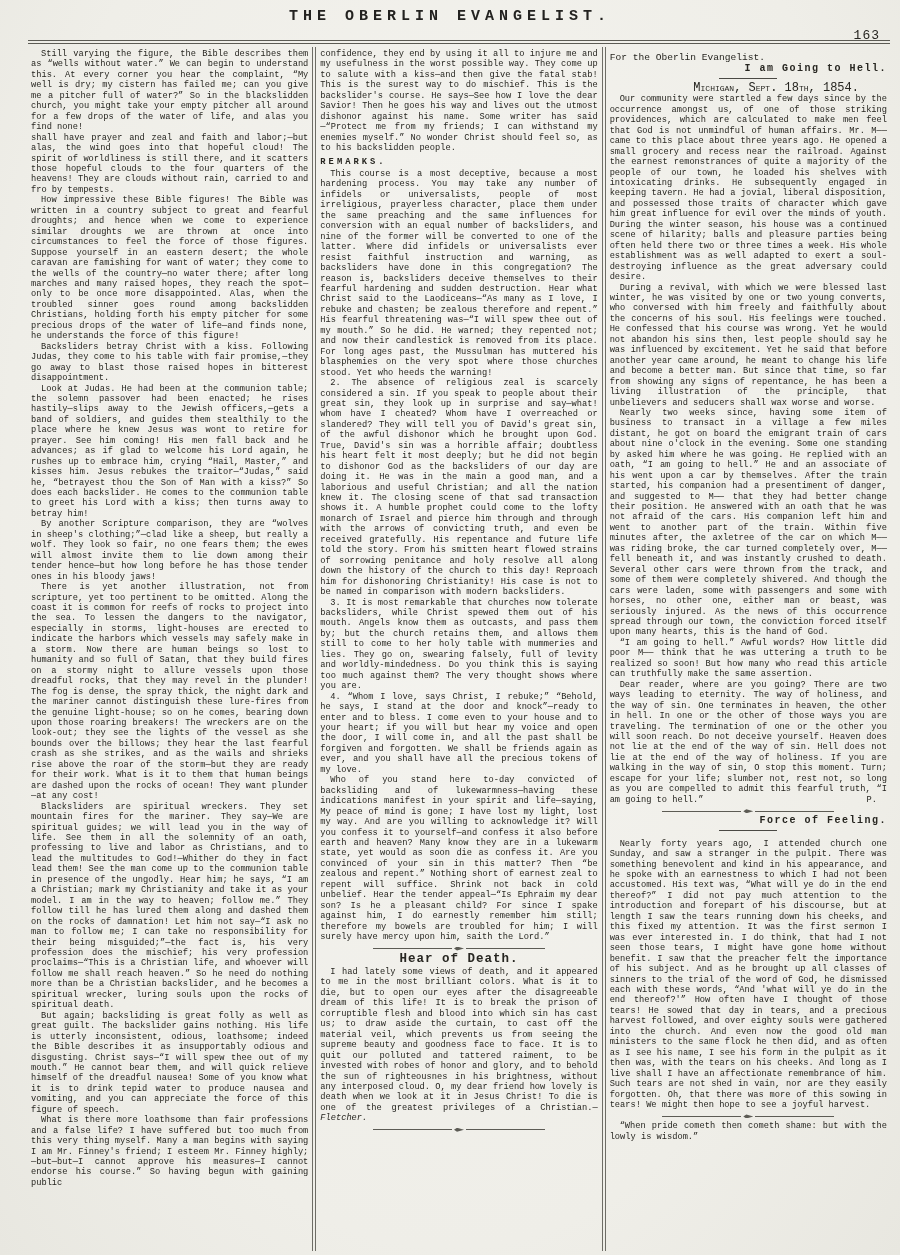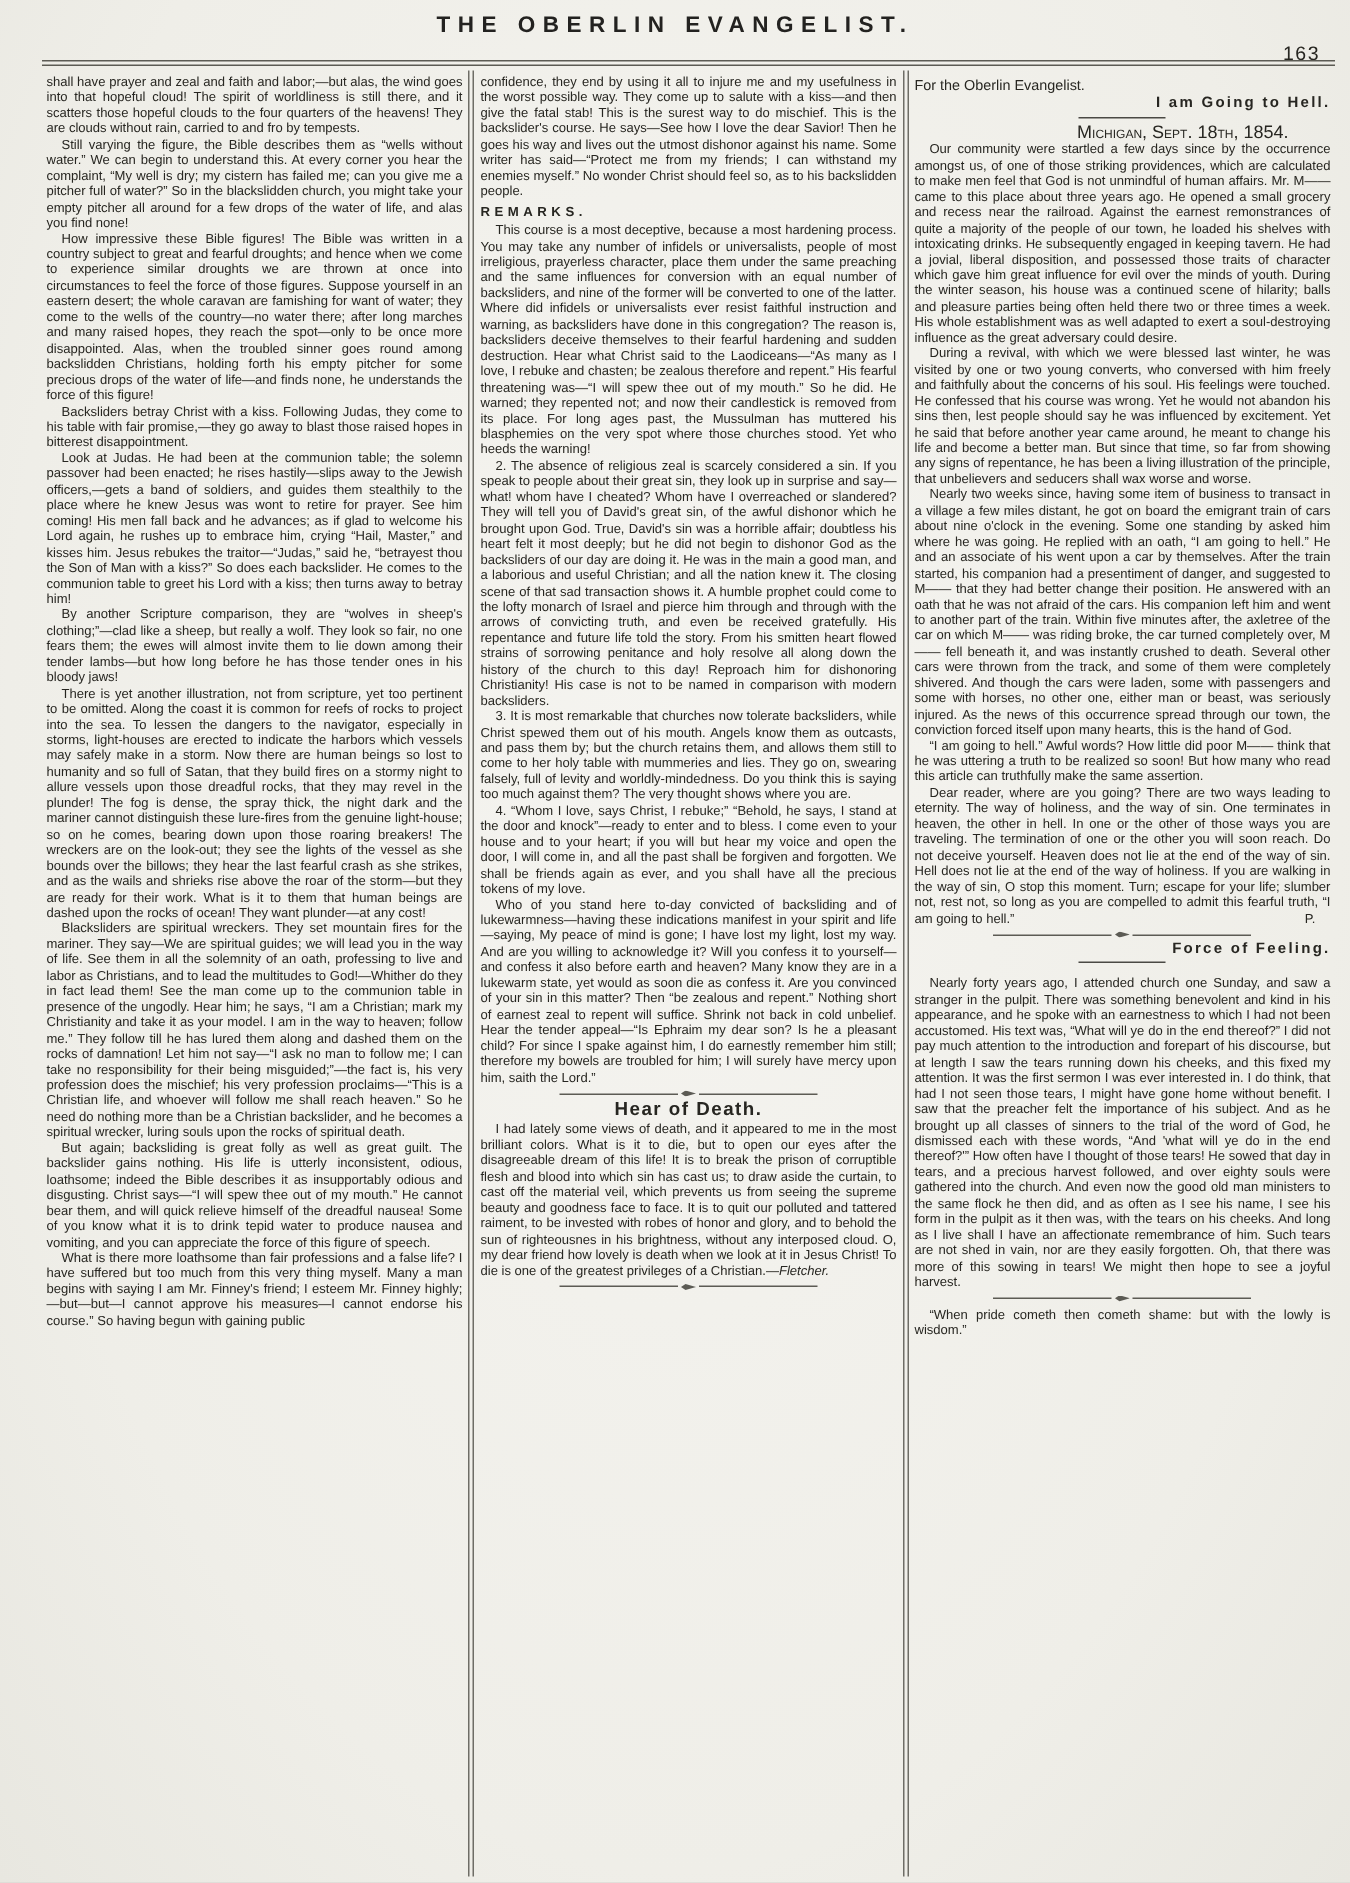--- a/index.html
+++ b/index.html
@@ -2,21 +2,21 @@
 <html><head>
 <meta charset="utf-8">
 <style>
   html,body { margin:0; padding:0; background:#c9c8c2; }
   .page {
     position:relative;
     width:900px; height:1255px;
     margin:0 auto;
     background:#f2f1ec;
     background-image: radial-gradient(ellipse at 50% 40%, #f5f4f0 0%, #efeee8 70%, #e8e7e0 100%);
-    font-family:Liberation Sans, sans-serif;
+    font-family:Liberation Mono, monospace;
     color:#272621;
     overflow:hidden;
   }
   .masthead-row { position:absolute; top:8px; left:0; right:0; height:32px; }
   .masthead {
     text-align:center; font-weight:bold;
     font-size:15px; letter-spacing:5px;
     color:#232220;
   }
   .pageno { position:absolute; right:20px; top:4px; font-size:13px; letter-spacing:1px;margin-top:16px; }
@@ -72,26 +72,26 @@
   <div class="masthead-row">
     <div class="masthead">THE OBERLIN EVANGELIST.</div>
     <div class="pageno">163</div>
   </div>
 
   <div class="toprule"></div>
 
   <div class="cols">
 
     <div class="col">
+      <p class="para">Still varying the figure, the Bible describes them as “wells without water.” We can begin to understand this. At every corner you hear the complaint, “My well is dry; my cistern has failed me; can you give me a pitcher full of water?” So in the blackslidden church, you might take your empty pitcher all around for a few drops of the water of life, and alas you find none!</p>
       <p class="para noindent">shall have prayer and zeal and faith and labor;—but alas, the wind goes into that hopeful cloud! The spirit of worldliness is still there, and it scatters those hopeful clouds to the four quarters of the heavens! They are clouds without rain, carried to and fro by tempests.</p>
-      <p class="para">Still varying the figure, the Bible describes them as “wells without water.” We can begin to understand this. At every corner you hear the complaint, “My well is dry; my cistern has failed me; can you give me a pitcher full of water?” So in the blackslidden church, you might take your empty pitcher all around for a few drops of the water of life, and alas you find none!</p>
       <p class="para">How impressive these Bible figures! The Bible was written in a country subject to great and fearful droughts; and hence when we come to experience similar droughts we are thrown at once into circumstances to feel the force of those figures. Suppose yourself in an eastern desert; the whole caravan are famishing for want of water; they come to the wells of the country—no water there; after long marches and many raised hopes, they reach the spot—only to be once more disappointed. Alas, when the troubled sinner goes round among backslidden Christians, holding forth his empty pitcher for some precious drops of the water of life—and finds none, he understands the force of this figure!</p>
       <p class="para">Backsliders betray Christ with a kiss. Following Judas, they come to his table with fair promise,—they go away to blast those raised hopes in bitterest disappointment.</p>
       <p class="para">Look at Judas. He had been at the communion table; the solemn passover had been enacted; he rises hastily—slips away to the Jewish officers,—gets a band of soldiers, and guides them stealthily to the place where he knew Jesus was wont to retire for prayer. See him coming! His men fall back and he advances; as if glad to welcome his Lord again, he rushes up to embrace him, crying “Hail, Master,” and kisses him. Jesus rebukes the traitor—“Judas,” said he, “betrayest thou the Son of Man with a kiss?” So does each backslider. He comes to the communion table to greet his Lord with a kiss; then turns away to betray him!</p>
-      <p class="para">By another Scripture comparison, they are “wolves in sheep's clothing;”—clad like a sheep, but really a wolf. They look so fair, no one fears them; the ewes will almost invite them to lie down among their tender lambs—but how long before he has those tender ones in his bloody jaws!</p>
+      <p class="para">By another Scripture comparison, they are “wolves in sheep's clothing;”—clad like a sheep, but really a wolf. They look so fair, no one fears them; the ewes will almost invite them to lie down among their tender hence—but how long before he has those tender ones in his bloody jaws!</p>
       <p class="para">There is yet another illustration, not from scripture, yet too pertinent to be omitted. Along the coast it is common for reefs of rocks to project into the sea. To lessen the dangers to the navigator, especially in storms, light-houses are erected to indicate the harbors which vessels may safely make in a storm. Now there are human beings so lost to humanity and so full of Satan, that they build fires on a stormy night to allure vessels upon those dreadful rocks, that they may revel in the plunder! The fog is dense, the spray thick, the night dark and the mariner cannot distinguish these lure-fires from the genuine light-house; so on he comes, bearing down upon those roaring breakers! The wreckers are on the look-out; they see the lights of the vessel as she bounds over the billows; they hear the last fearful crash as she strikes, and as the wails and shrieks rise above the roar of the storm—but they are ready for their work. What is it to them that human beings are dashed upon the rocks of ocean! They want plunder—at any cost!</p>
       <p class="para">Blacksliders are spiritual wreckers. They set mountain fires for the mariner. They say—We are spiritual guides; we will lead you in the way of life. See them in all the solemnity of an oath, professing to live and labor as Christians, and to lead the multitudes to God!—Whither do they in fact lead them! See the man come up to the communion table in presence of the ungodly. Hear him; he says, “I am a Christian; mark my Christianity and take it as your model. I am in the way to heaven; follow me.” They follow till he has lured them along and dashed them on the rocks of damnation! Let him not say—“I ask no man to follow me; I can take no responsibility for their being misguided;”—the fact is, his very profession does the mischief; his very profession proclaims—“This is a Christian life, and whoever will follow me shall reach heaven.” So he need do nothing more than be a Christian backslider, and he becomes a spiritual wrecker, luring souls upon the rocks of spiritual death.</p>
       <p class="para">But again; backsliding is great folly as well as great guilt. The backslider gains nothing. His life is utterly inconsistent, odious, loathsome; indeed the Bible describes it as insupportably odious and disgusting. Christ says—“I will spew thee out of my mouth.” He cannot bear them, and will quick relieve himself of the dreadful nausea! Some of you know what it is to drink tepid water to produce nausea and vomiting, and you can appreciate the force of this figure of speech.</p>
       <p class="para">What is there more loathsome than fair professions and a false life? I have suffered but too much from this very thing myself. Many a man begins with saying I am Mr. Finney's friend; I esteem Mr. Finney highly;—but—but—I cannot approve his measures—I cannot endorse his course.” So having begun with gaining public</p>
     </div>
 
     <div class="vrule"></div>
 
     <div class="col">
       <p class="para noindent">confidence, they end by using it all to injure me and my usefulness in the worst possible way. They come up to salute with a kiss—and then give the fatal stab! This is the surest way to do mischief. This is the backslider's course. He says—See how I love the dear Savior! Then he goes his way and lives out the utmost dishonor against his name. Some writer has said—“Protect me from my friends; I can withstand my enemies myself.” No wonder Christ should feel so, as to his backslidden people.</p>

